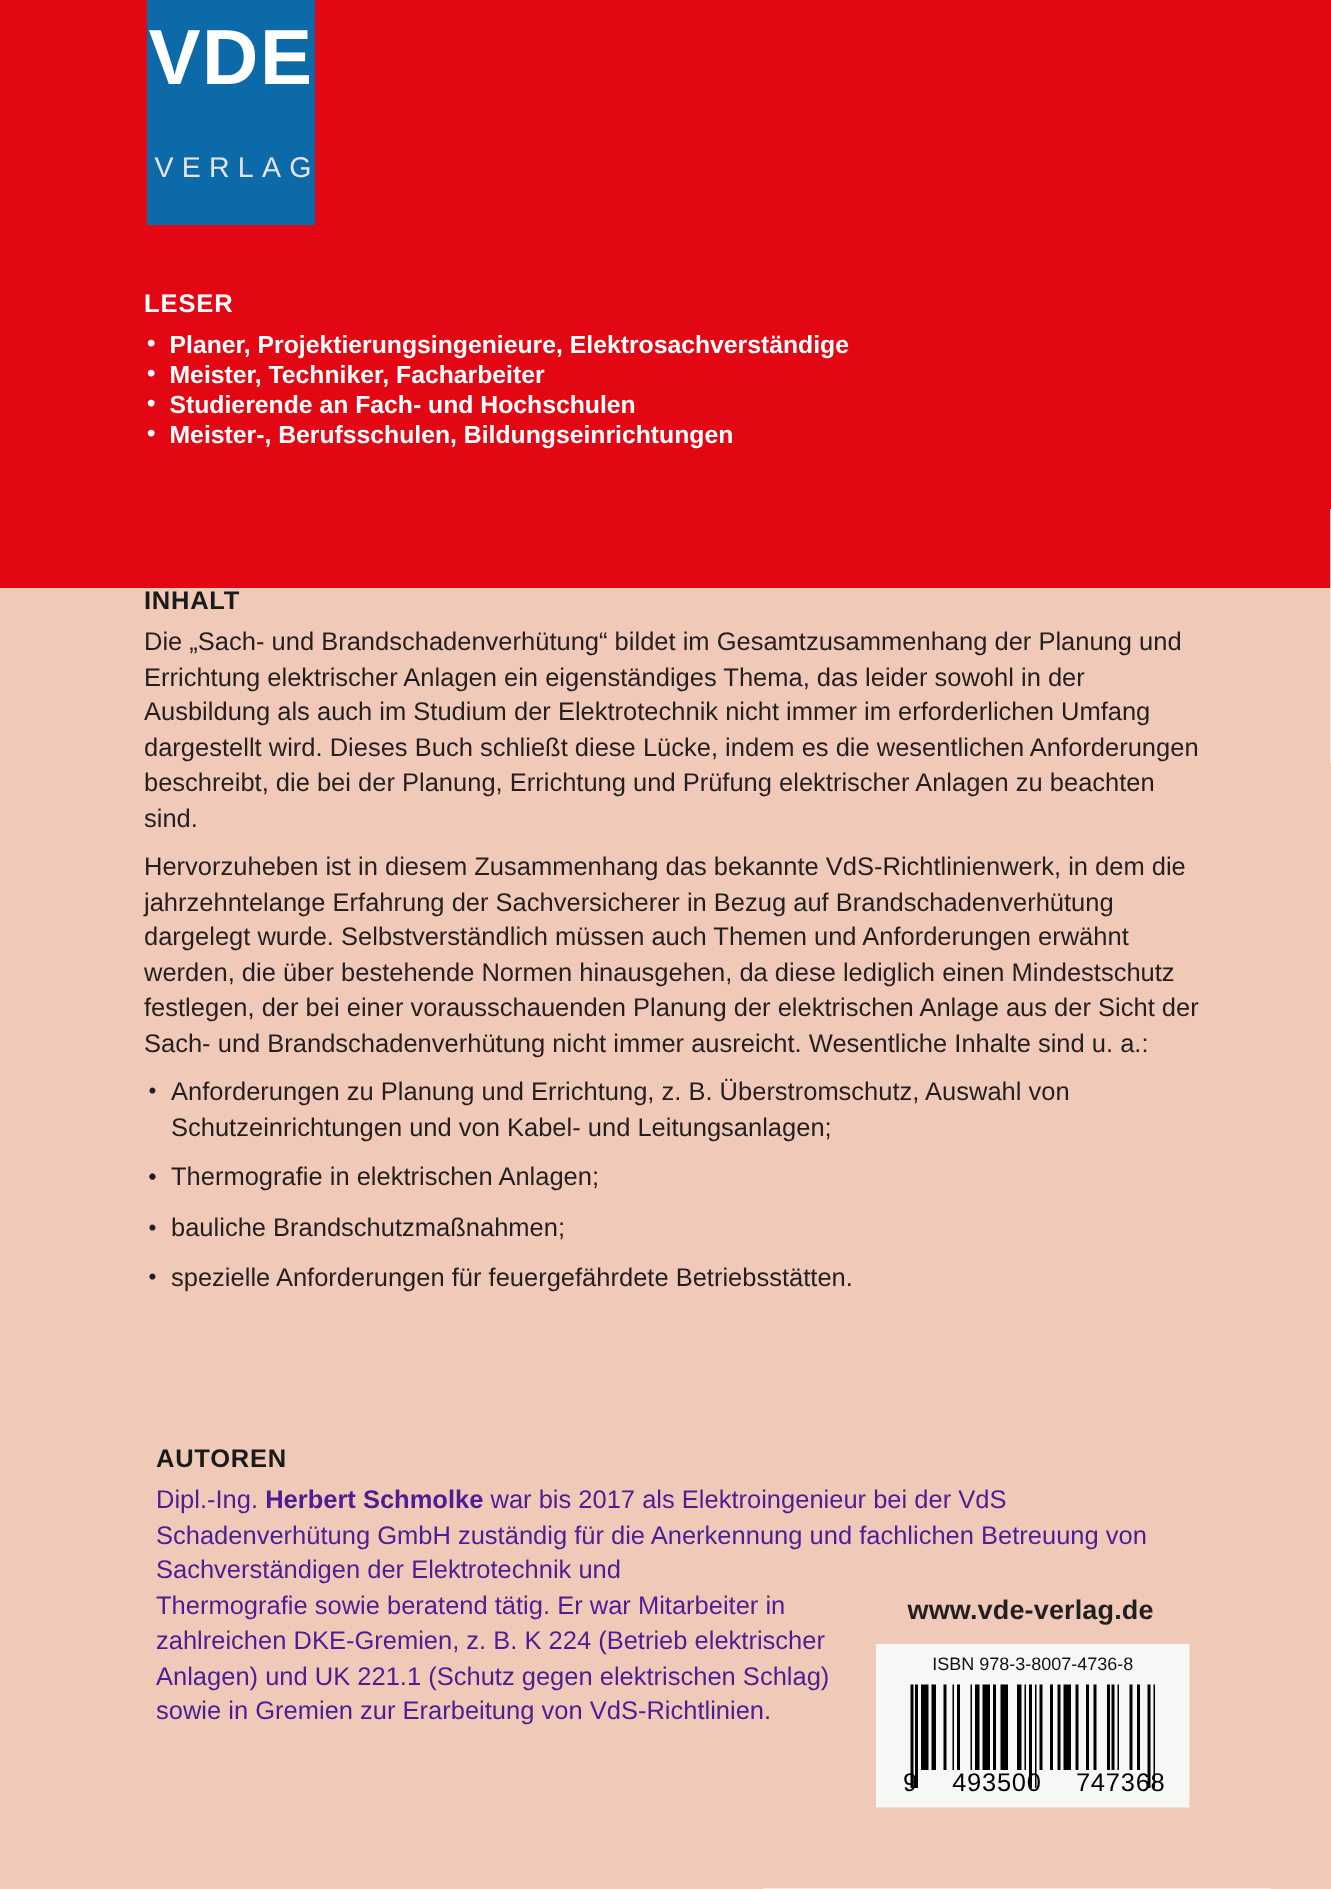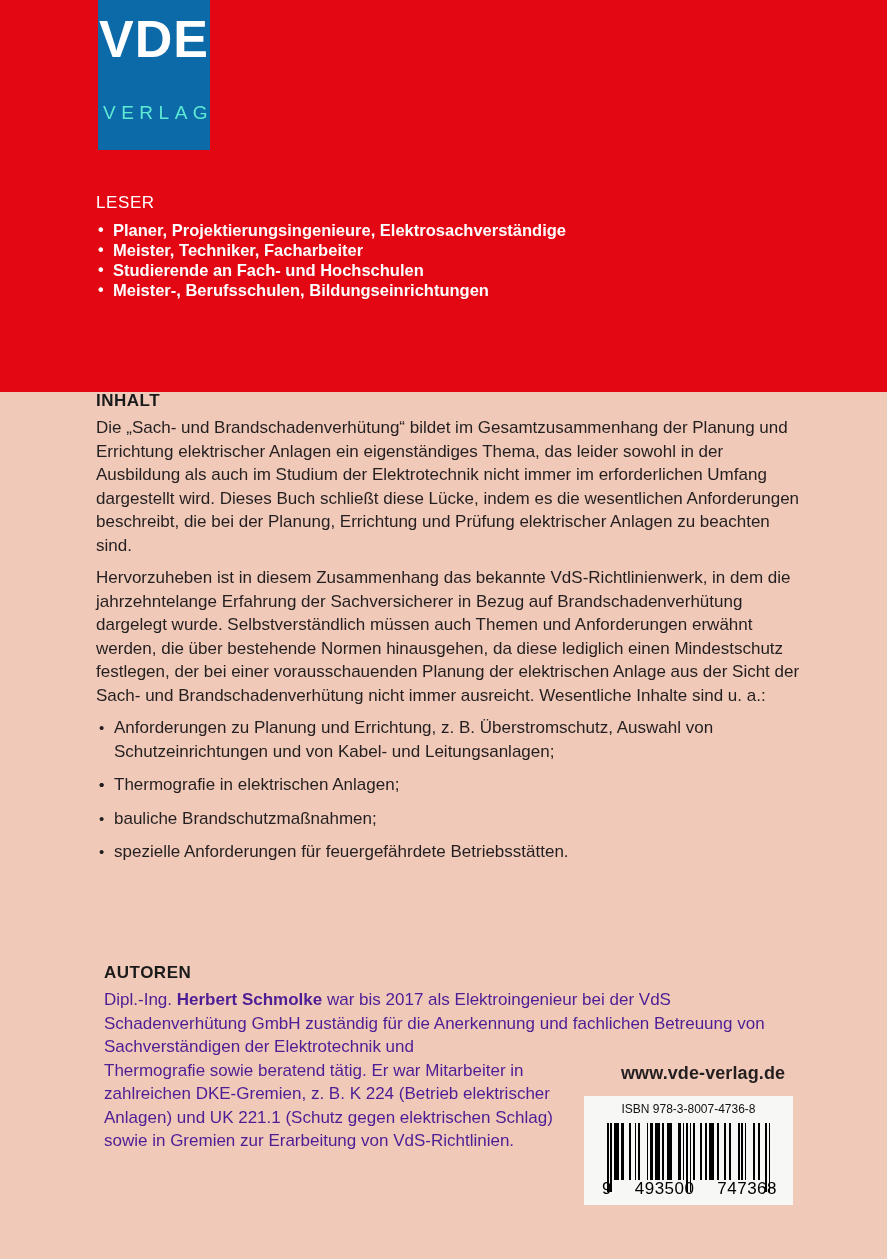--- a/index.html
+++ b/index.html
@@ -52,39 +52,39 @@
     font-size: 52px;
     letter-spacing: 1px;
     line-height: 1;
   }
   .logo-verlag {
     position: absolute;
     left: 0;
     top: 103px;
     width: 112px;
     text-align: center;
-    color: #5eead4;
+    color: #e5e5e5;
     font-family: "Liberation Sans", sans-serif;
     font-weight: normal;
     font-size: 19px;
     letter-spacing: 5.5px;
     text-indent: 5px;
     line-height: 1;
   }
 
   
   .leser-block {
     position: absolute;
     left: 96px;
     top: 194px;
     width: 700px;
   }
   .leser-heading {
     color: #ffffff;
-    font-weight: normal;
+    font-weight: bold;
     font-size: 17px;
     letter-spacing: 0.6px;
     margin: 0 0 9px 0;
     line-height: 1;
   }
   .leser-list {
     list-style: none;
     margin: 0;
     padding: 0;
   }
@@ -174,21 +174,20 @@
   
   .website {
     position: absolute;
     left: 605px;
     top: 1064px;
     color: #231f20;
     font-weight: bold;
     font-size: 18px;
     letter-spacing: 0.1px;
     line-height: 1;
-    margin-left: 16px;
   }
 
   .barcode-box {
     position: absolute;
     left: 584px;
     top: 1096px;
     width: 209px;
     height: 109px;
     background: #f7f7f5;
   }

